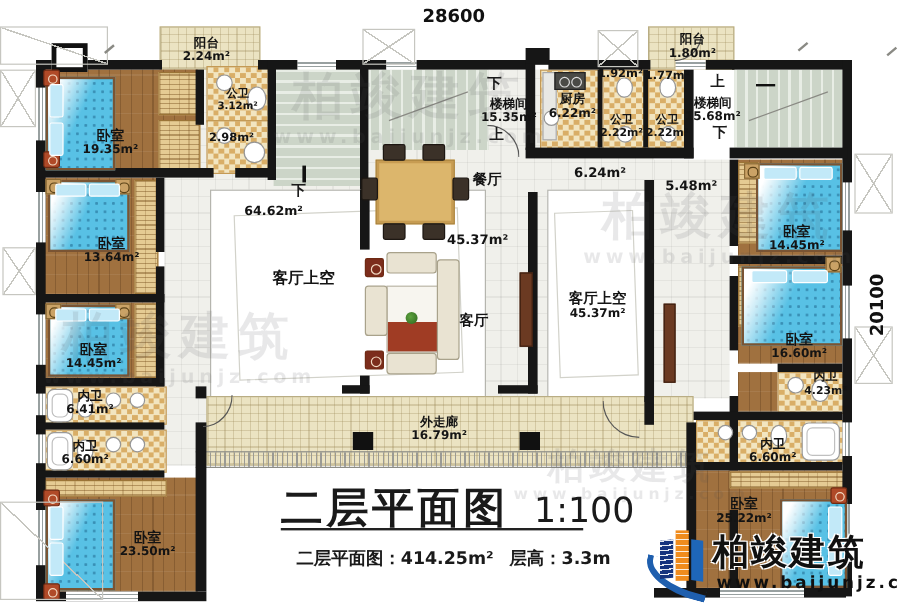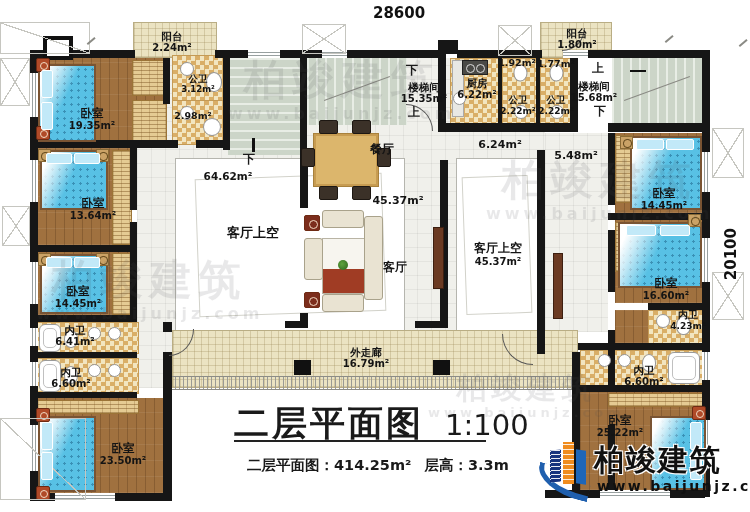--- a/index.html
+++ b/index.html
@@ -363,21 +363,21 @@
   <div class="lbl" style="left:123px;top:454px"><span>卧室</span><span class="a">23.50m²</span></div>
 
   <div class="dir" style="left:249px;top:159px">下</div>
   <div class="lbl" style="left:228px;top:176px;font-size:10.5px"><span>64.62m²</span></div>
   <div class="lbl" style="left:253px;top:233px;font-size:13px"><span>客厅上空</span></div>
 
   <div class="dir" style="left:412px;top:70px">下</div>
   <div class="lbl" style="left:424px;top:93px;font-size:10.5px"><span>楼梯间</span><span class="a">15.35m²</span></div>
   <div class="dir" style="left:414px;top:112px">上</div>
 
-  <div class="lbl" style="left:382px;top:150px;font-size:12px"><span>餐厅</span></div>
+  <div class="lbl" style="left:406px;top:150px;font-size:12px"><span>餐厅</span></div>
   <div class="lbl" style="left:398px;top:201px;font-size:11px"><span>45.37m²</span></div>
   <div class="lbl" style="left:395px;top:268px;font-size:12px"><span>客厅</span></div>
 
   <div class="lbl" style="left:477px;top:89px;font-size:10.5px"><span>厨房</span><span class="a">6.22m²</span></div>
   <div class="lbl sm" style="left:517px;top:63px"><span>1.92m²</span></div>
   <div class="lbl sm" style="left:556px;top:64px"><span>1.77m²</span></div>
   <div class="lbl sm" style="left:518px;top:106px"><span>公卫</span><span class="a" style="font-size:9px">2.22m²</span></div>
   <div class="lbl sm" style="left:556px;top:106px"><span>公卫</span><span class="a" style="font-size:9px">2.22m²</span></div>
   <div class="lbl" style="left:500px;top:145px;font-size:11px"><span>6.24m²</span></div>
   <div class="lbl" style="left:576px;top:156px;font-size:11px"><span>5.48m²</span></div>
@@ -390,21 +390,21 @@
   <div class="lbl" style="left:498px;top:255px;font-size:12px"><span>客厅上空</span><span class="a">45.37m²</span></div>
 
   <div class="lbl" style="left:366px;top:358px;font-size:10.5px"><span>外走廊</span><span class="a">16.79m²</span></div>
 
   <div class="lbl" style="left:664px;top:199px"><span>卧室</span><span class="a">14.45m²</span></div>
   <div class="lbl" style="left:666px;top:289px"><span>卧室</span><span class="a">16.60m²</span></div>
   <div class="lbl" style="left:688px;top:320px;font-size:10px"><span>内卫</span><span class="a" style="font-size:9px">4.23m²</span></div>
   <div class="lbl" style="left:644px;top:376px;font-size:10.5px"><span>内卫</span><span class="a">6.60m²</span></div>
   <div class="lbl" style="left:620px;top:426px"><span>卧室</span><span class="a">25.22m²</span></div>
 
-  <div class="dim" style="left:373px;top:4px">28600</div>
+  <div class="dim" style="left:352px;top:4px">28600</div>
   <div class="dim" style="left:722px;top:228px;writing-mode:vertical-rl;transform:rotate(180deg)">20100</div>
 
   <div id="title-row">
     <span id="title-main">二层平面图</span>
     <span id="title-scale">1:100</span>
   </div>
   <div id="title-line"></div>
   <div id="subtitle">
     <span>二层平面图：</span><span>414.25m²</span>
     <span style="margin-left:8px">层高：</span><span>3.3m</span>

